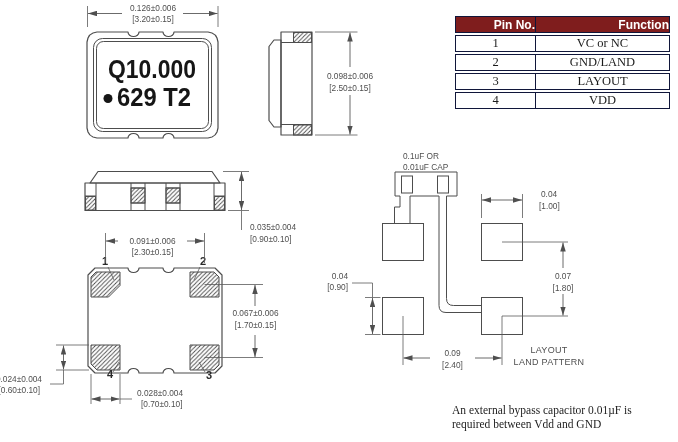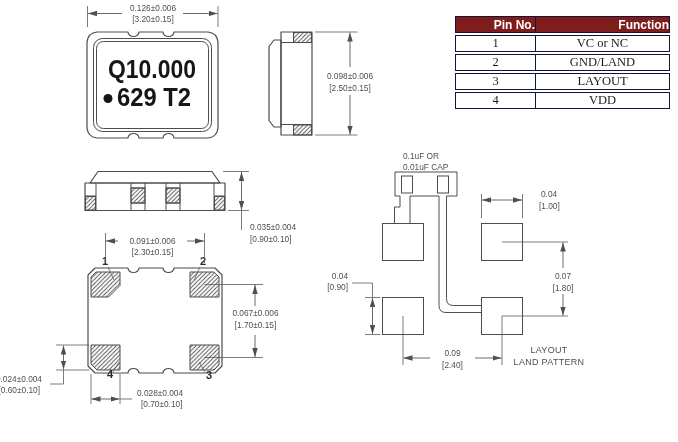--- a/index.html
+++ b/index.html
@@ -217,14 +217,18 @@
         <td>3</td>
         <td>LAYOUT</td>
       </tr>
       <tr>
         <td>4</td>
         <td>VDD</td>
       </tr>
     </tbody>
   </table>
 
+  <div class="note">
+    <span>An external bypass capacitor 0.01µF is</span><br>
+    <span>required between Vdd and GND</span>
+  </div>
 
 </div>
 
 </body></html>

